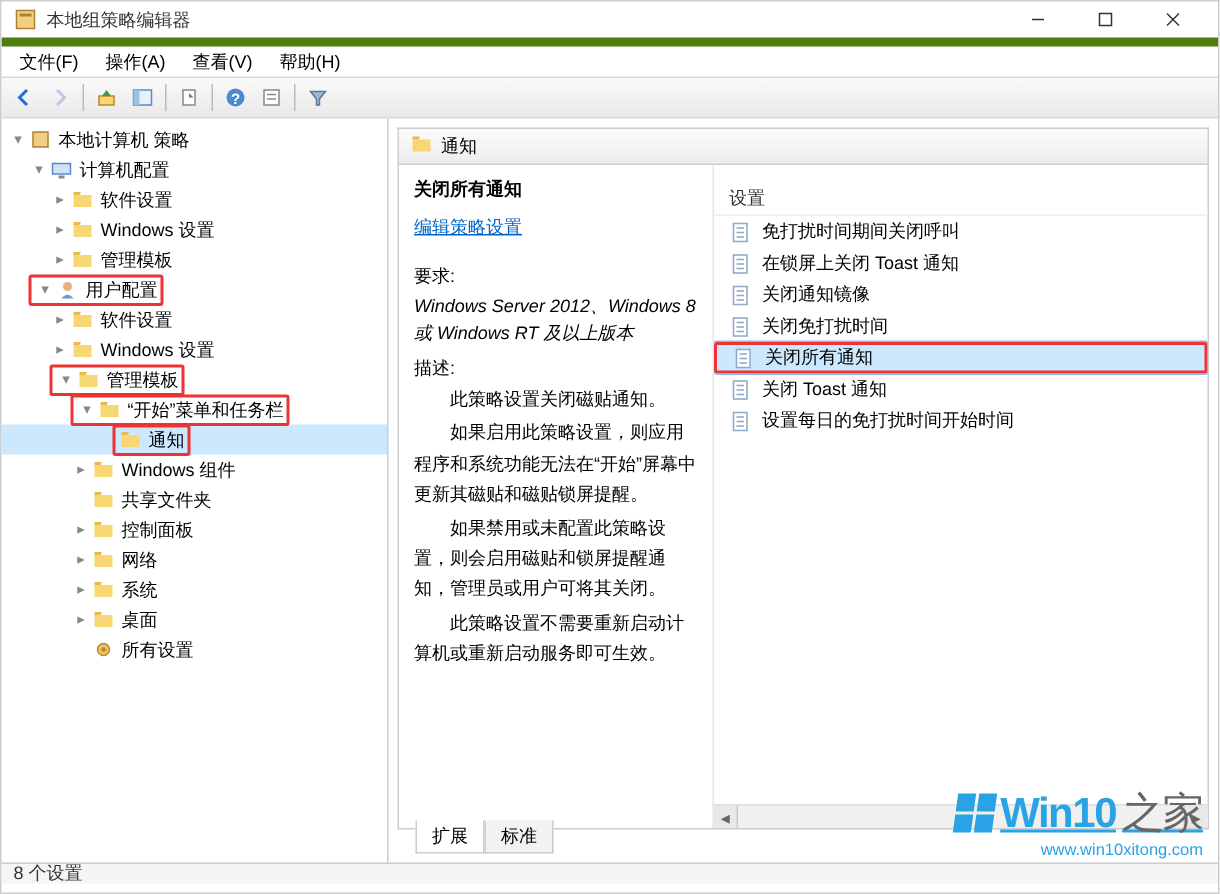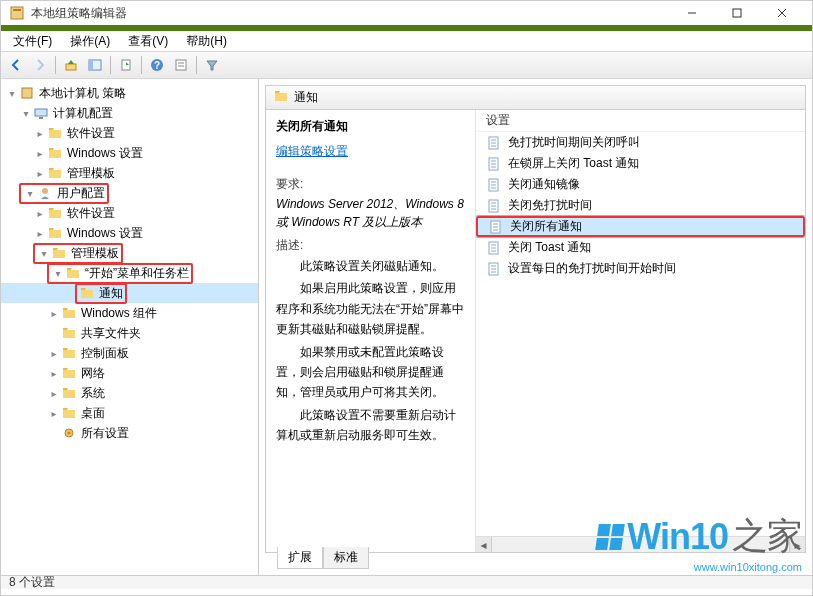--- a/index.html
+++ b/index.html
@@ -27,39 +27,39 @@
 .tree-item .ticon { width: 16px; height: 16px; margin-right: 4px; display: inline-flex; align-items: center; justify-content: center; }
 .tree-item.selected { background: #cce8ff; }
 .tree-highlight-red { border: 2px solid #e33; border-radius: 2px; padding: 0 2px; display: inline-flex; align-items: center; }
 
 .right-panel { flex: 1; display: flex; flex-direction: column; position: relative; }
 .pane-header { height: 24px; background: linear-gradient(#fcfcfc,#ececec); border-bottom: 1px solid #ccc; display: flex; align-items: center; padding: 0 8px; gap: 6px; margin: 6px 6px 0 6px; border:1px solid #ccc; border-bottom:0;}
 .pane-body { flex: 1; display: flex; border:1px solid #ccc; margin: 0 6px 6px 6px; overflow:hidden;}
 .detail-col { width: 210px; border-right: 1px solid #e5e5e5; padding: 8px 10px; overflow: hidden; }
 .detail-col .d-title { font-weight: bold; margin-bottom: 8px; }
 .detail-col .d-link { color: #0066cc; text-decoration: underline; margin-bottom: 10px; display: inline-block; }
-.detail-col .d-label { margin-top: 6px; color:#404040;}
+.detail-col .d-label { margin-top: 6px; color:#000000;}
 .detail-col .d-req { margin-top: 2px; line-height: 1.5; font-style: italic; }
 .detail-col .d-desc { margin-top: 2px; line-height: 1.7; text-indent: 2em; }
-.list-col { flex: 1; padding: 0 0; overflow:auto;}
+.list-col { flex: 1; padding: 12px 0; overflow:auto;}
 .list-col .col-header { padding: 4px 10px; color: #333; border-bottom: 1px solid #eee; height:22px; display:flex; align-items:center;}
 .list-row { display: flex; align-items: center; height: 21px; padding: 0 10px; gap: 6px; }
 .list-row.selected { background: #cce8ff; outline: 1px solid #8db9e8; }
 .list-row .row-icon { width: 16px; height: 16px; display:inline-flex; align-items:center; justify-content:center; }
 .list-highlight-red { border: 2px solid #e33; border-radius: 2px; }
 
 .tabs { height: 22px; display: flex; align-items: center; padding-left: 12px; gap:0; margin-top:-6px; margin-left:6px;}
 .tabs .tab { border: 1px solid #ccc; border-top: none; padding: 2px 10px; background: #fff; font-size: 12px; position:relative; top:-6px;}
 .tabs .tab.active { background: #fff; border-top: none; }
 .tabs .tab:not(.active){ background:#f2f2f2; }
 
 .statusbar { height: 14px; border-top: 1px solid #ccc; display: flex; align-items: center; padding: 0 8px; color: #333; background:#f5f5f5;}
 
 .watermark { position: absolute; right: 10px; bottom: 22px; text-align: right; color: #2aa3e6; pointer-events: none; }
-.watermark .wm-main { font-size: 36px; font-weight: 600; letter-spacing: -1px; display:flex; align-items:center; justify-content:flex-end; gap:4px;}
+.watermark .wm-main { font-size: 28px; font-weight: 600; letter-spacing: -1px; display:flex; align-items:center; justify-content:flex-end; gap:4px;text-decoration:underline;}
 .watermark .wm-sub { font-size: 11px; color: #2aa3e6; }
 .win-logo { display:inline-grid; grid-template-columns: 1fr 1fr; grid-template-rows:1fr 1fr; gap:2px; width:26px; height:26px; transform: skewX(-8deg); }
 .win-logo span { background:#2aa3e6; }
 
 .scroll-hint { position:absolute; left:0; right:0; bottom:0; height:16px; background:#f0f0f0; border-top:1px solid #ddd; display:flex;}
 .scroll-hint .thumb-track{ flex:1; position:relative;}
 .scroll-hint .arrow{ width:16px; height:16px; display:flex; align-items:center; justify-content:center; color:#666; background:#e8e8e8; border-left:1px solid #ccc;}
 .scroll-hint .arrow:first-child{border-left:none; border-right:1px solid #ccc;}
 
 

